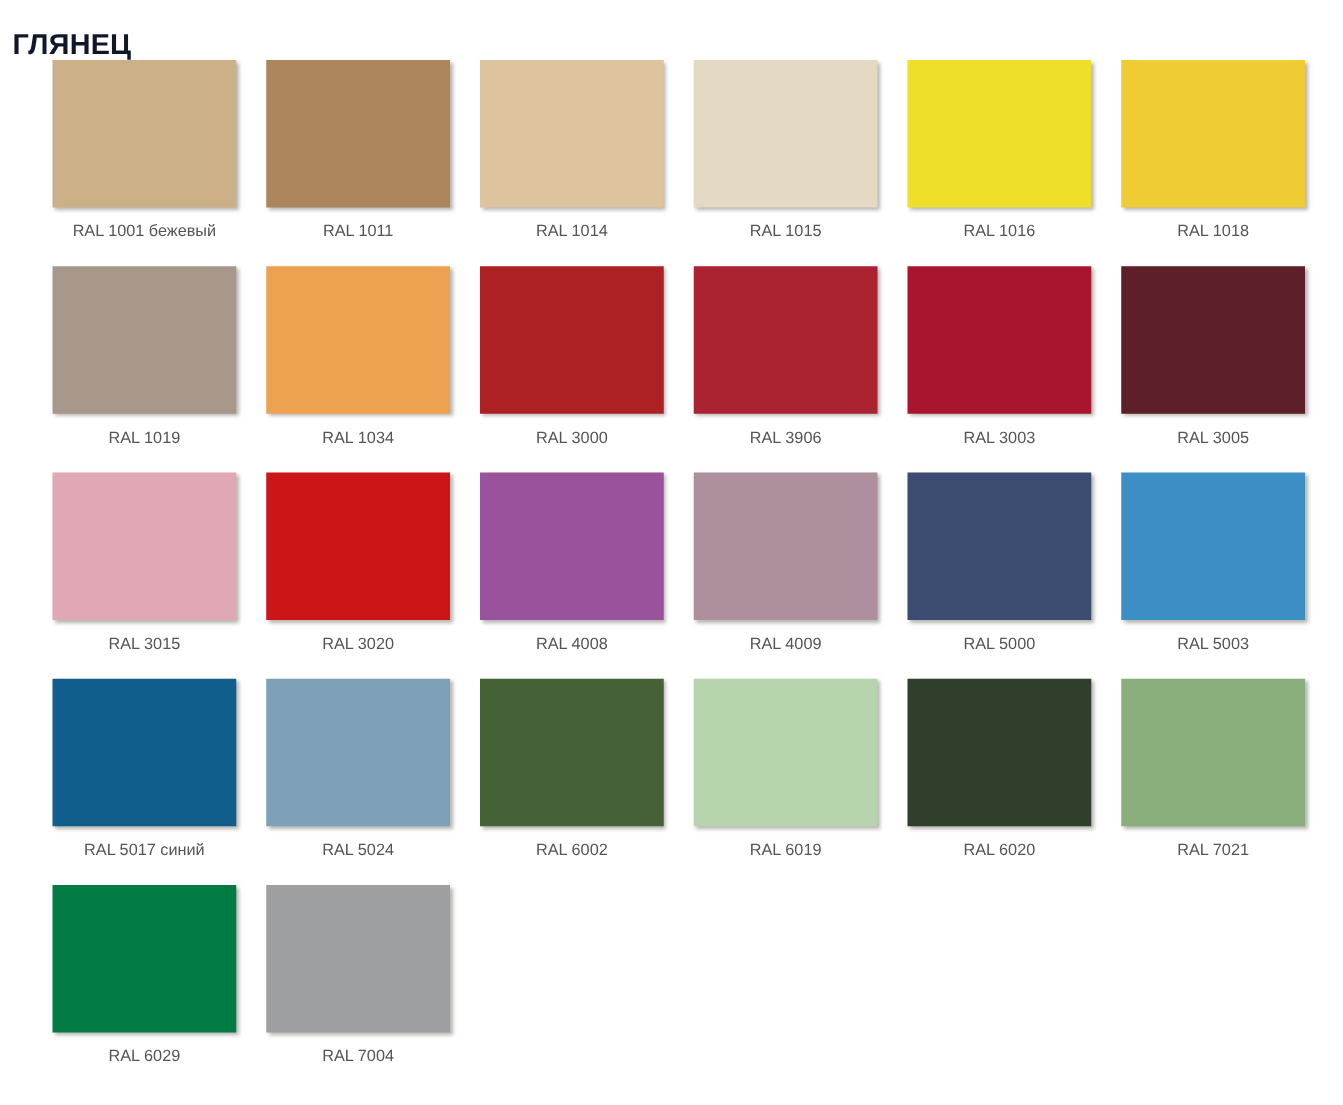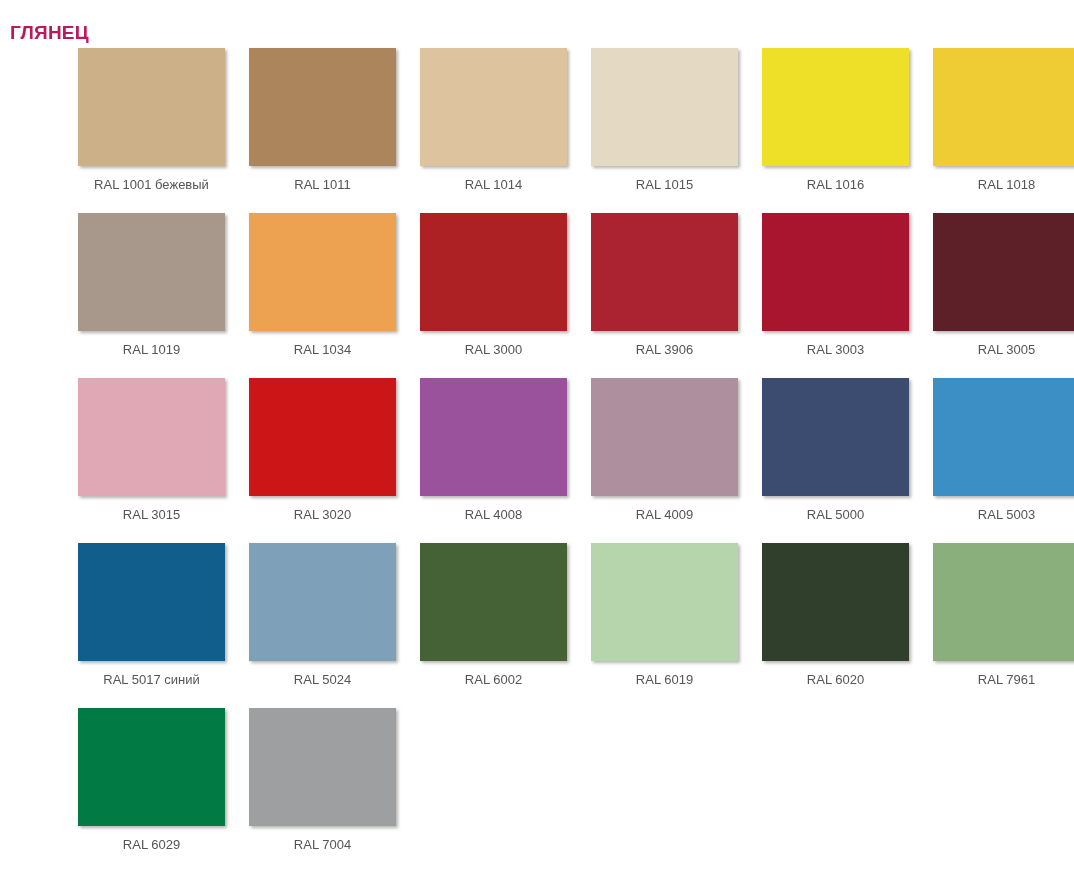--- a/index.html
+++ b/index.html
@@ -12,38 +12,38 @@
     height: 884px;
     font-family: "Liberation Sans", sans-serif;
     overflow: hidden;
     position: relative;
   }
 
   .page-title {
     position: absolute;
     left: 10px;
     top: 8px;
-    font-size: 19px;
+    font-size: 23px;
     font-weight: bold;
-    color: #be185d;
+    color: #0f172a;
     letter-spacing: 0.2px;
     line-height: 24px;
     text-align: right;
   }
 
   .swatch-grid {
     position: absolute;
     left: 0;
     top: 48px;
     width: 1074px;
     display: grid;
     grid-template-columns: repeat(6, 171px);
     grid-auto-rows: 165px;
     justify-content: start;
-    padding-left: 78px;
+    padding-left: 42px;
     box-sizing: border-box;
   }
 
   .swatch-cell {
     width: 171px;
     height: 165px;
     position: relative;
   }
 
   .swatch-chip {
@@ -159,21 +159,21 @@
     <div class="swatch-cell">
       <div class="swatch-chip" style="background: rgb(182, 213, 173);"></div>
       <div class="swatch-label">RAL 6019</div>
     </div>
     <div class="swatch-cell">
       <div class="swatch-chip" style="background: rgb(47, 63, 44);"></div>
       <div class="swatch-label">RAL 6020</div>
     </div>
     <div class="swatch-cell">
       <div class="swatch-chip" style="background: rgb(138, 175, 125);"></div>
-      <div class="swatch-label">RAL 7961</div>
+      <div class="swatch-label">RAL 7021</div>
     </div>
     <div class="swatch-cell">
       <div class="swatch-chip" style="background: rgb(2, 122, 68);"></div>
       <div class="swatch-label">RAL 6029</div>
     </div>
     <div class="swatch-cell">
       <div class="swatch-chip" style="background: rgb(158, 159, 161);"></div>
       <div class="swatch-label">RAL 7004</div>
     </div>
   </div>

